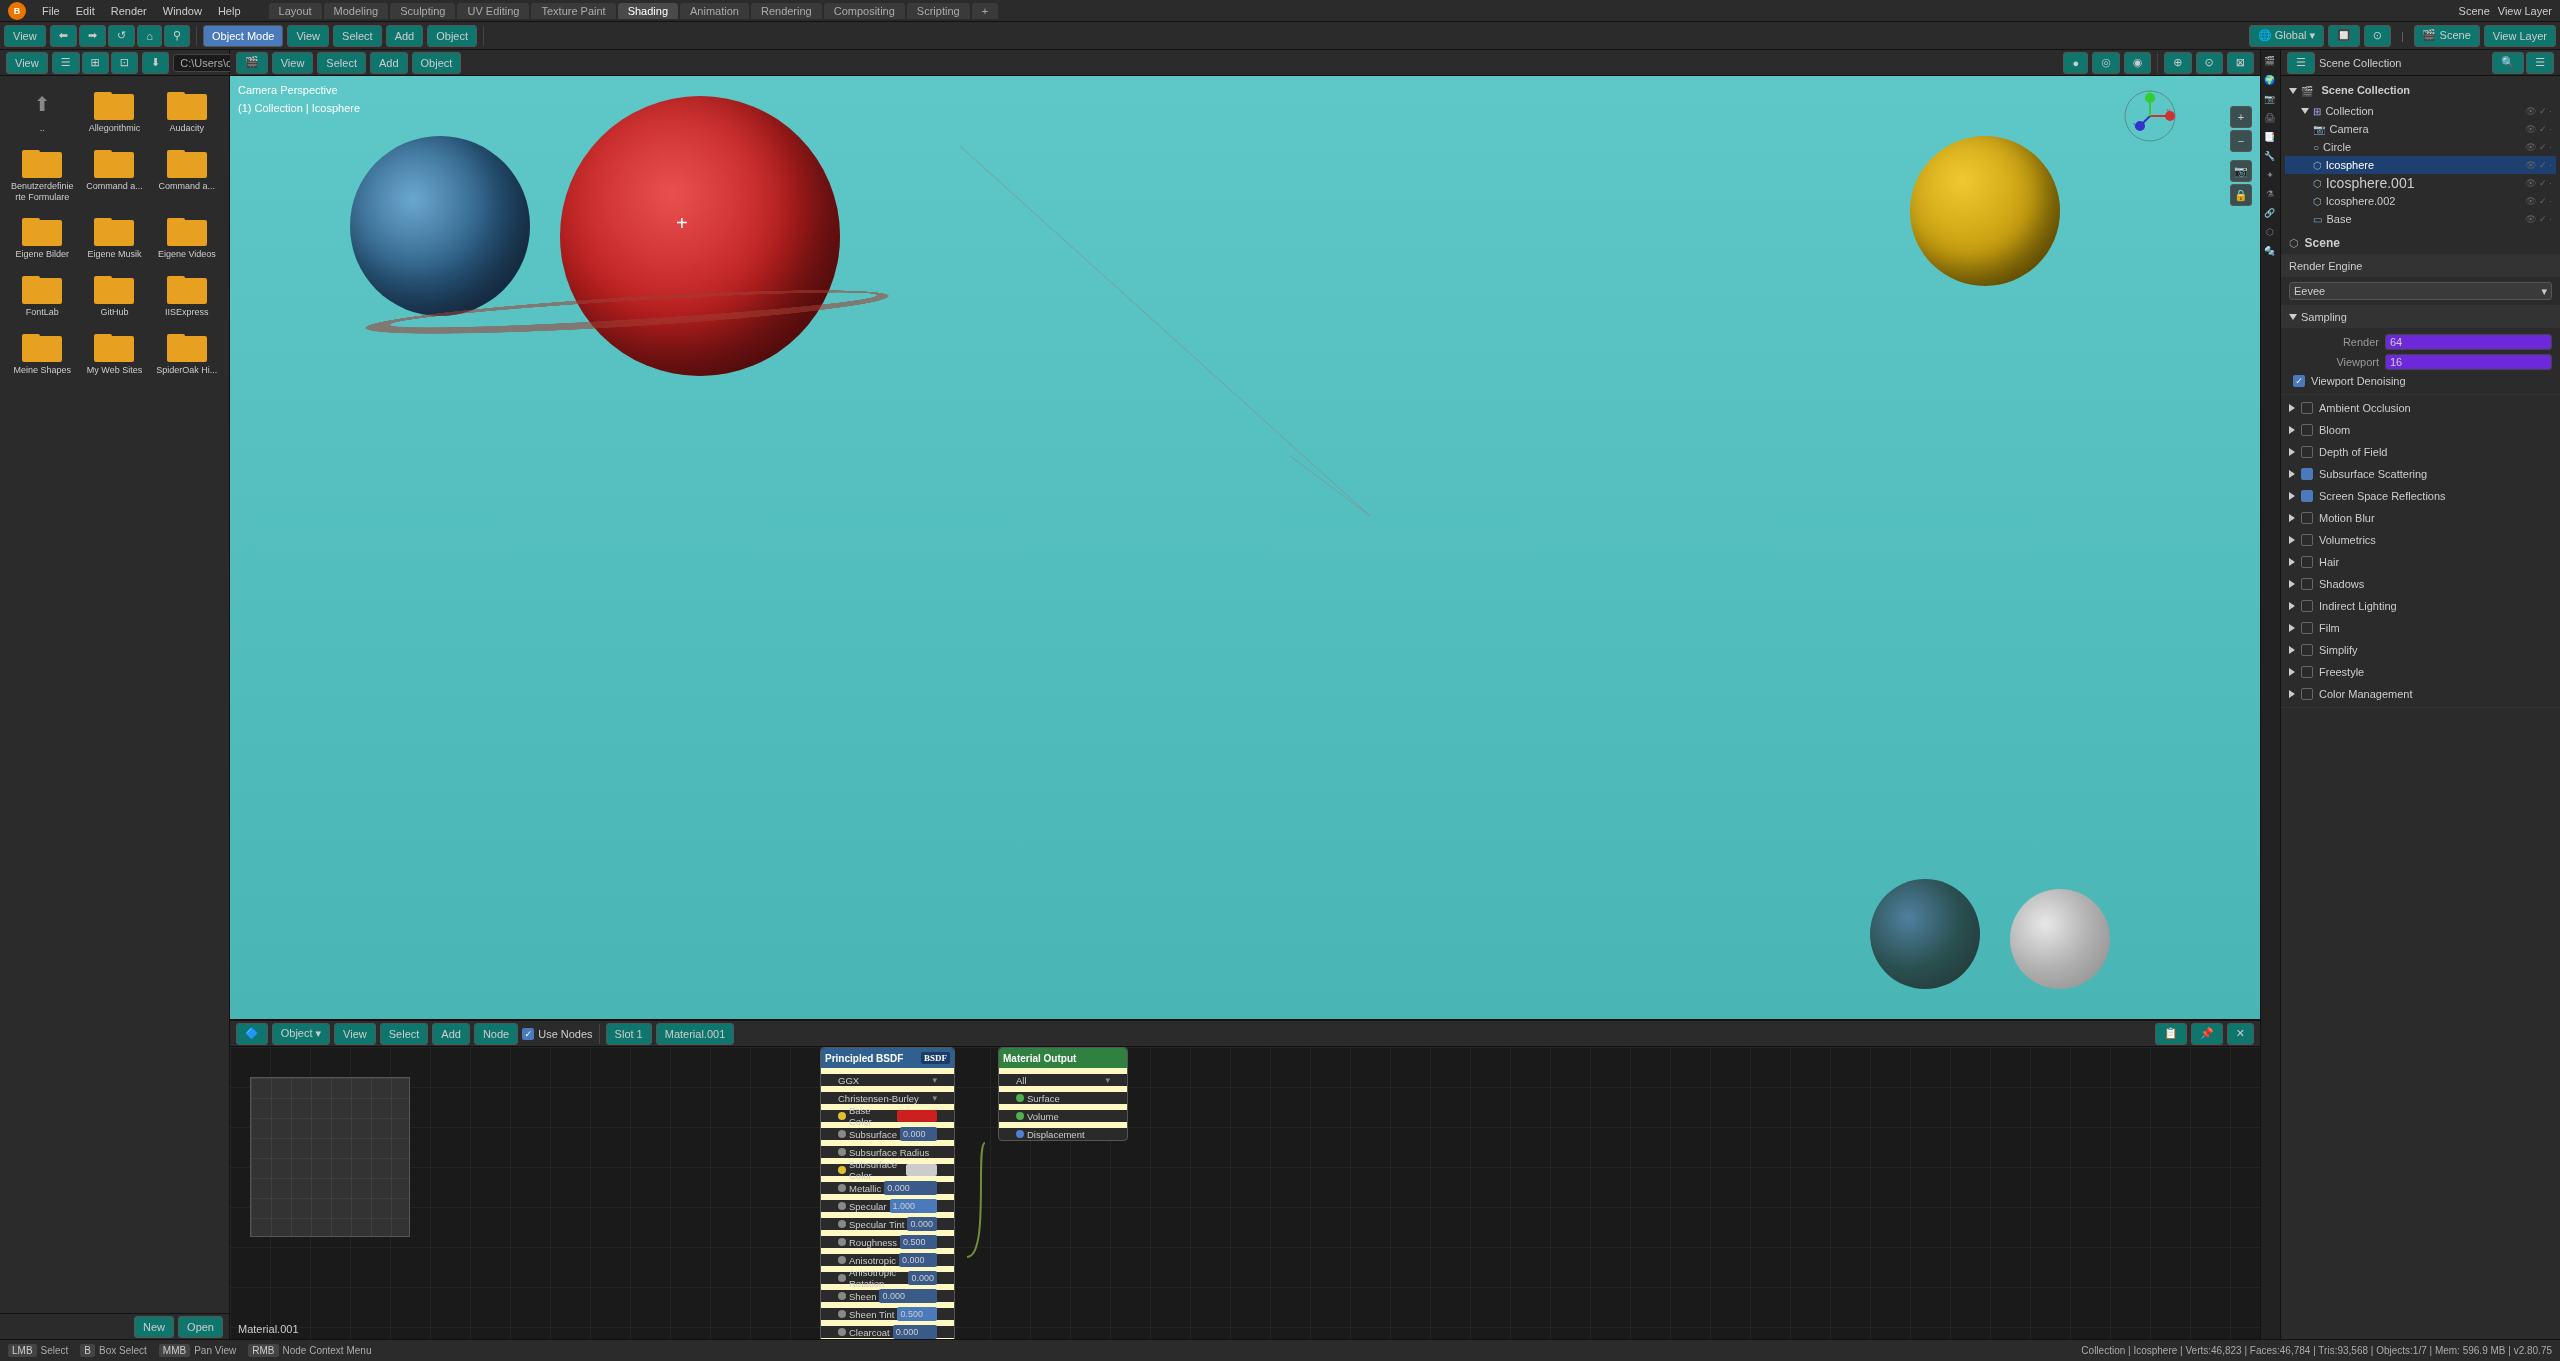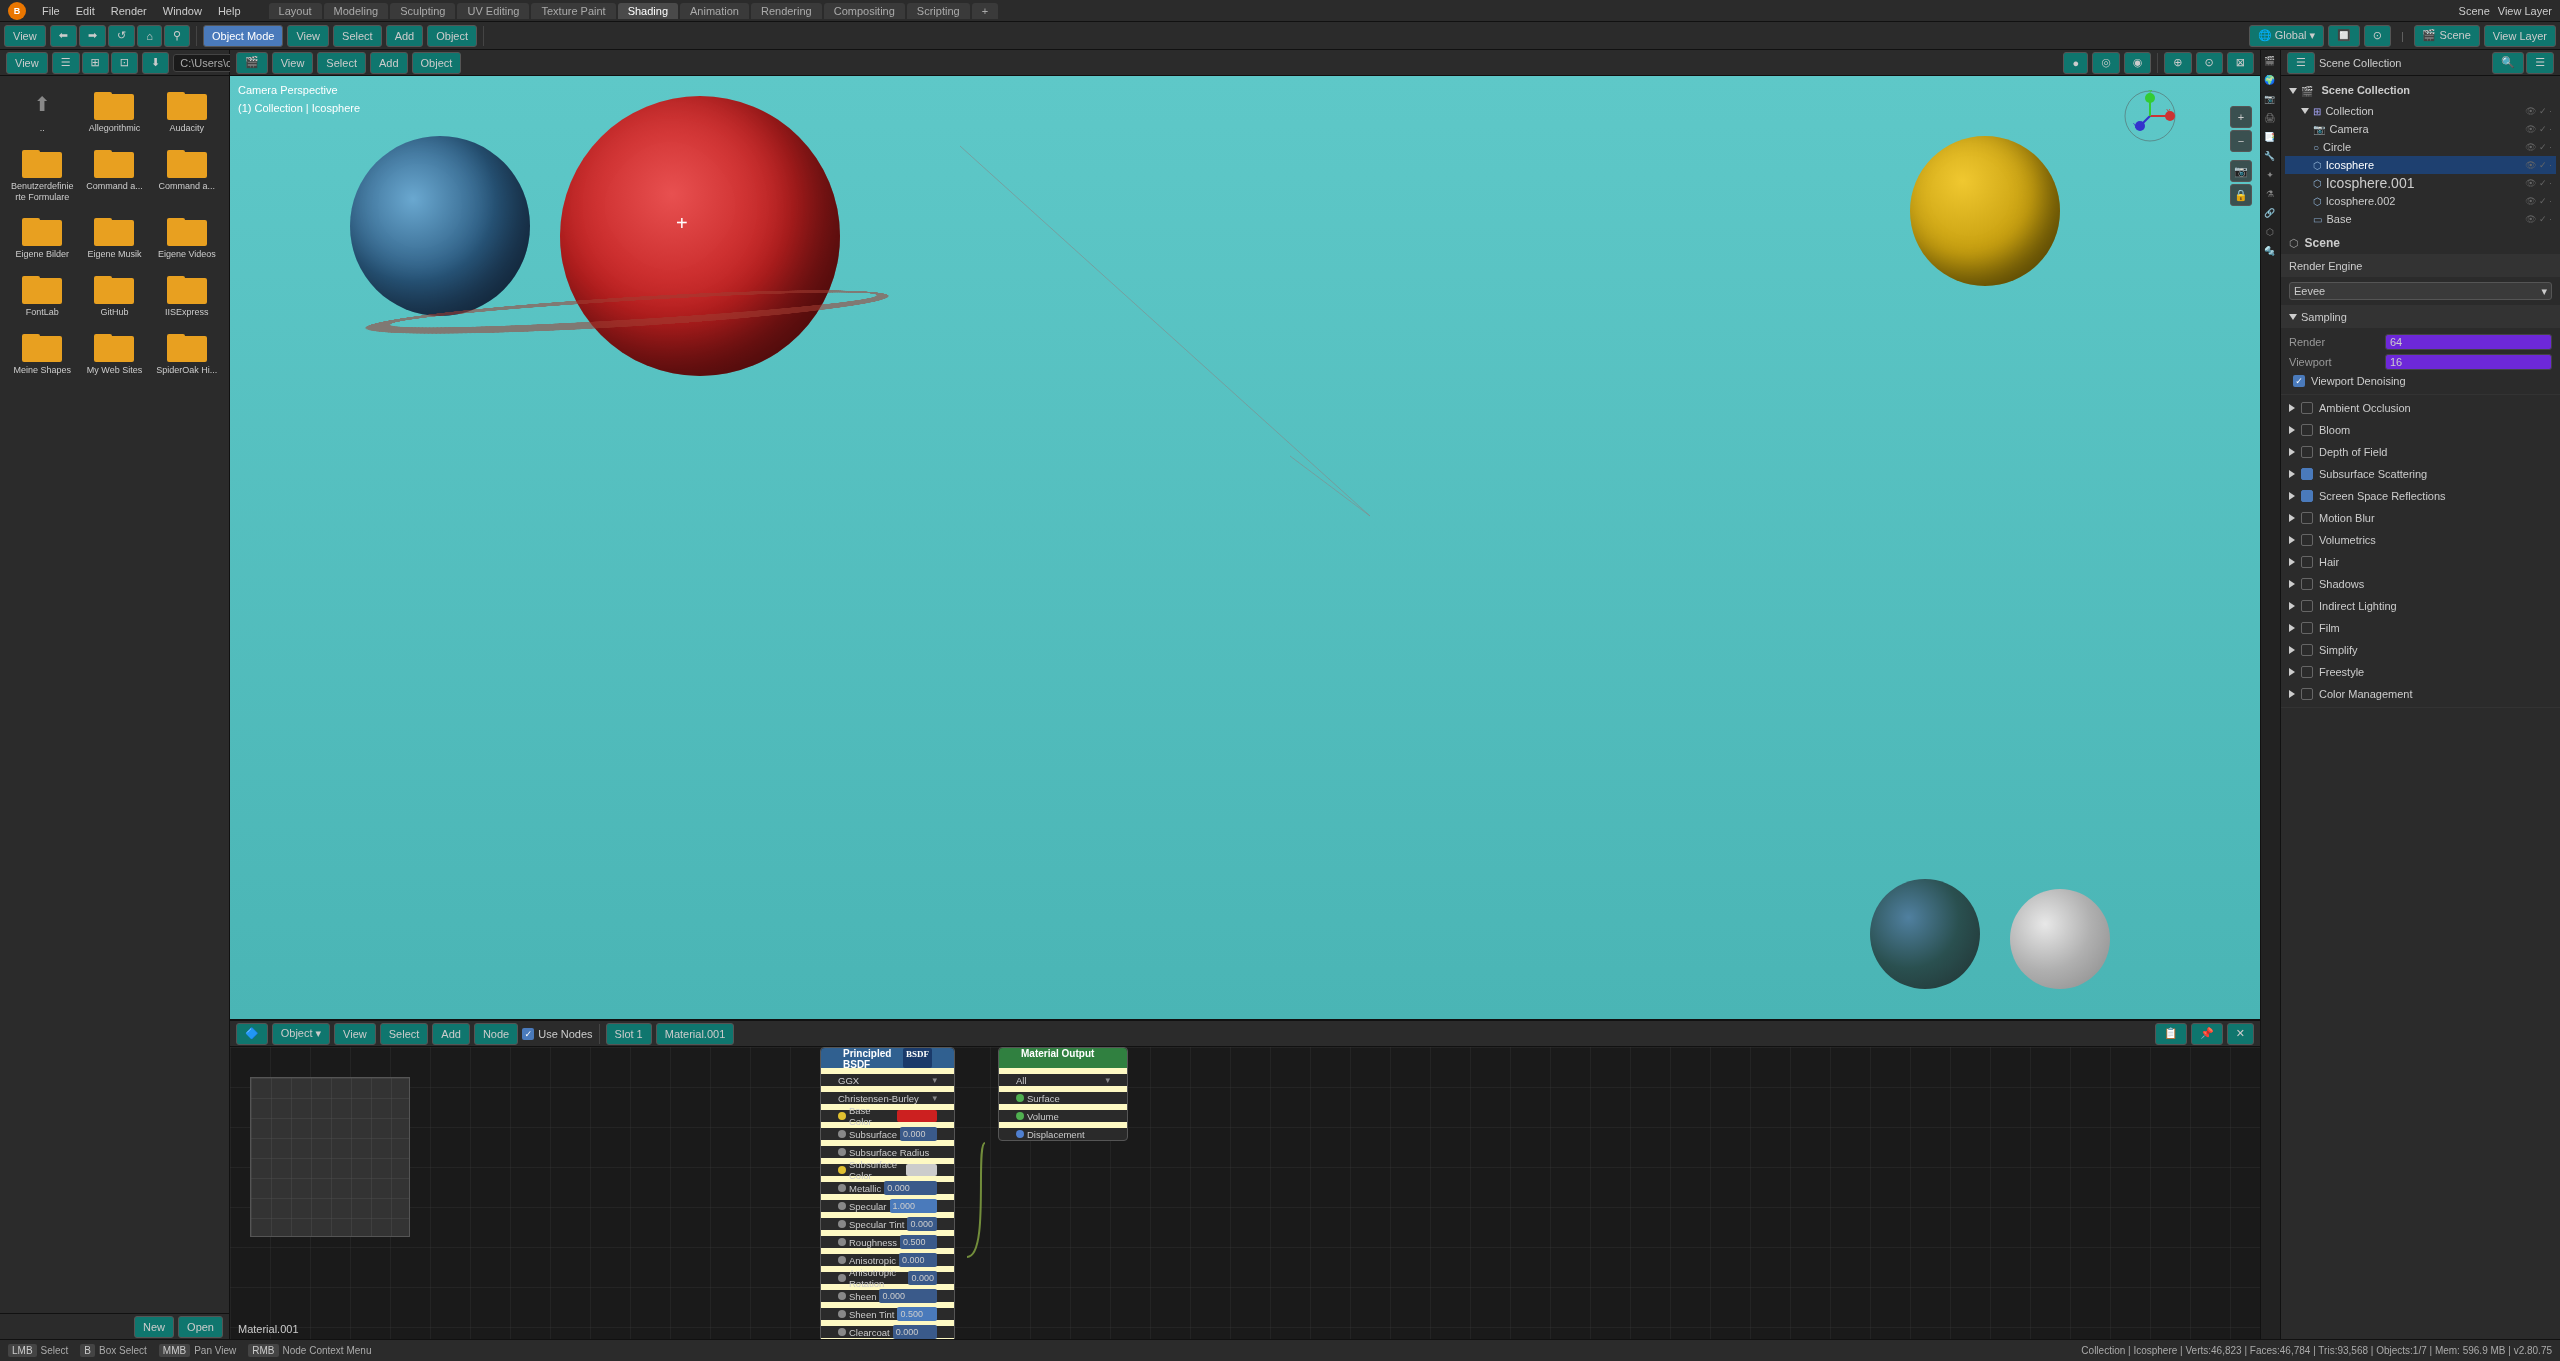--- a/index.html
+++ b/index.html
@@ -353,21 +353,22 @@
       border: 1px solid #555;
       border-radius: 4px;
       font-size: 10px;
       color: #ccc;
       min-width: 130px;
     }
     .node-header {
       height: 20px;
       border-radius: 4px 4px 0 0;
       display: flex;
-      padding: 0 22px;
+      align-items: center;
+      padding: 0 4px;
       font-size: 10px;
       font-weight: bold;
       color: white;
     }
     .node-header.bsdf { background: #306090; }
     .node-header.output { background: #308040; }
     .node-row {
       display: flex;
       align-items: center;
       height: 18px;
@@ -448,20 +449,21 @@
       align-items: center;
       padding: 0 8px;
       font-size: 11px;
       color: #ccc;
       cursor: pointer;
       gap: 4px;
     }
     .prop-section-content {
       padding: 4px 8px;
       background: #2b2b2b;
+      text-align: right;
     }
     .prop-row {
       display: flex;
       align-items: center;
       height: 20px;
       gap: 6px;
       font-size: 11px;
     }
     .prop-label {
       color: #999;

